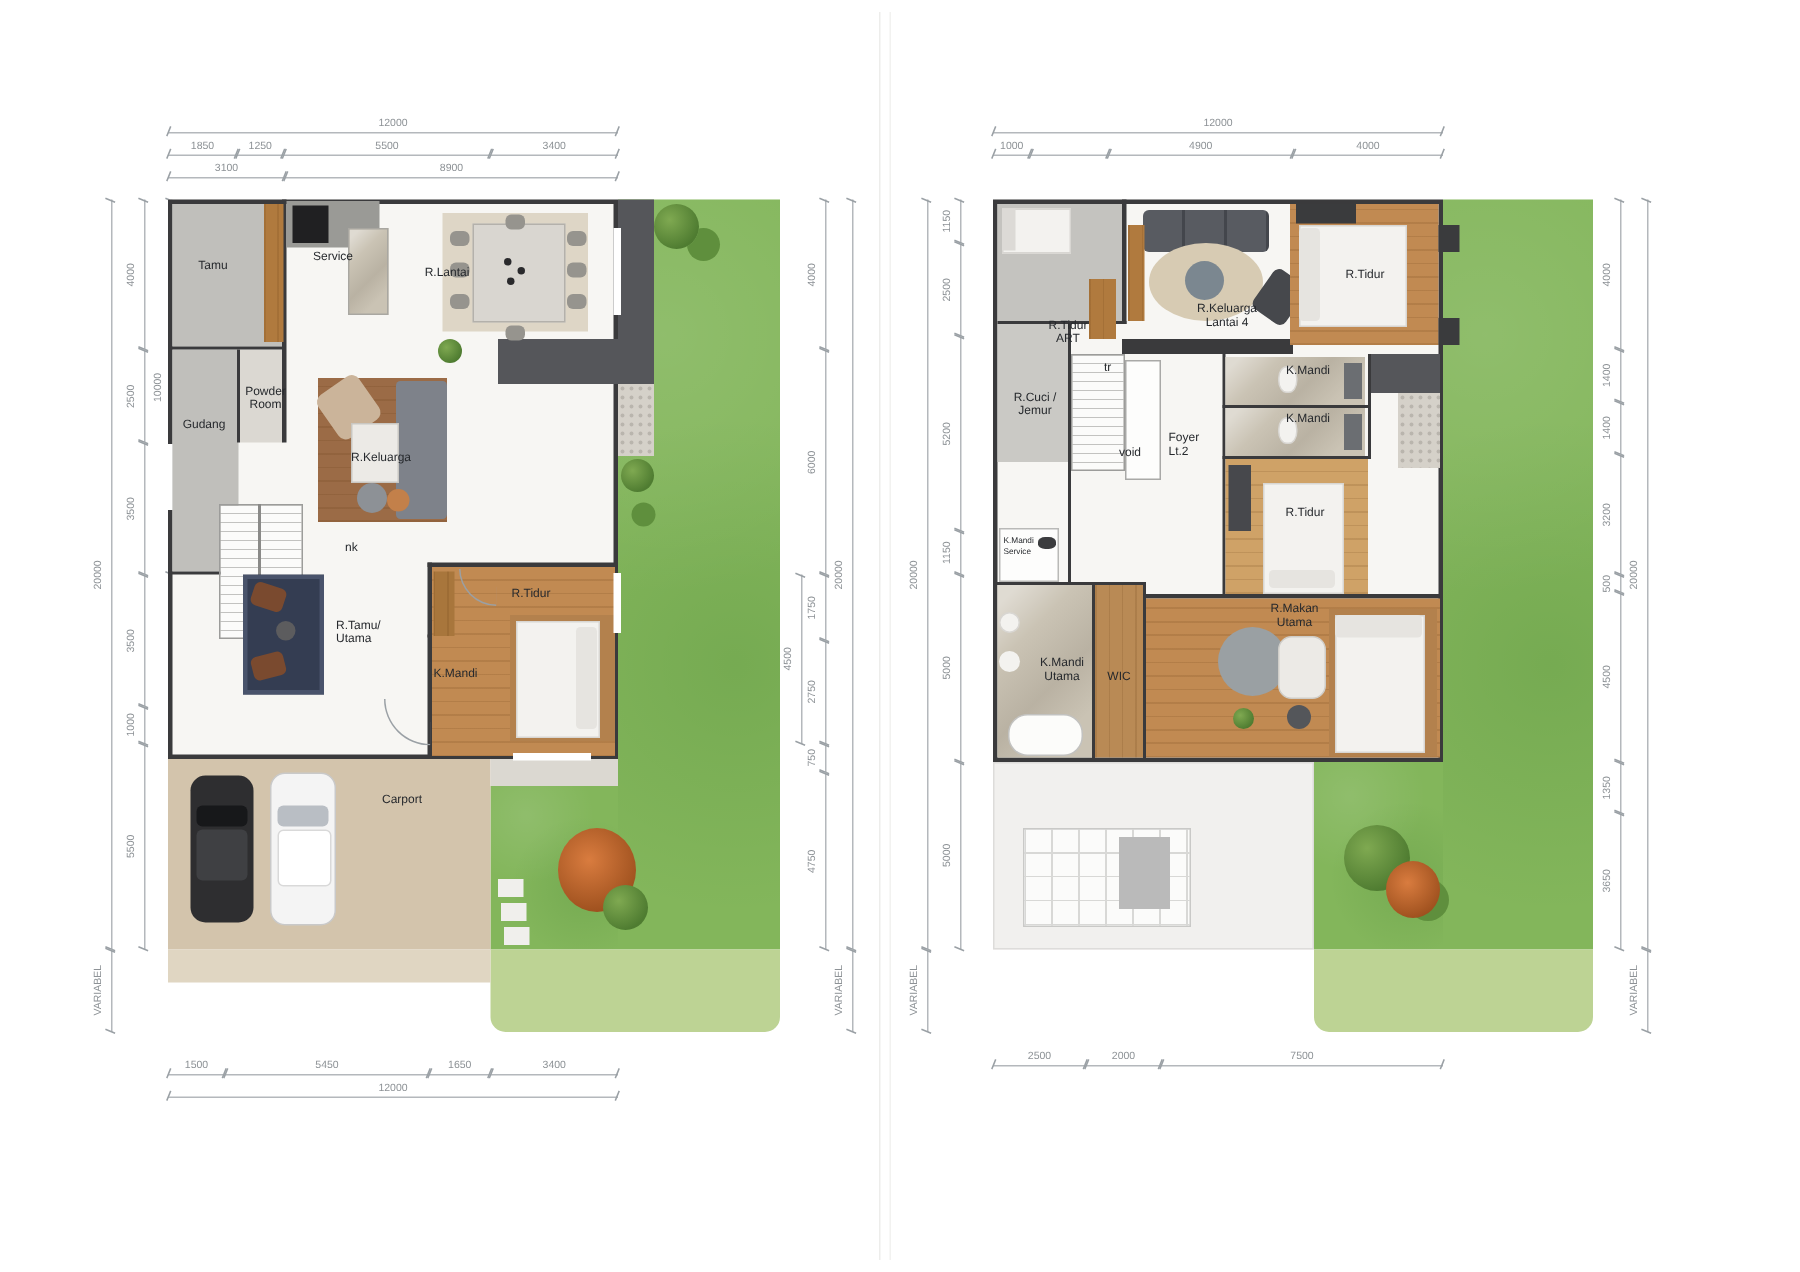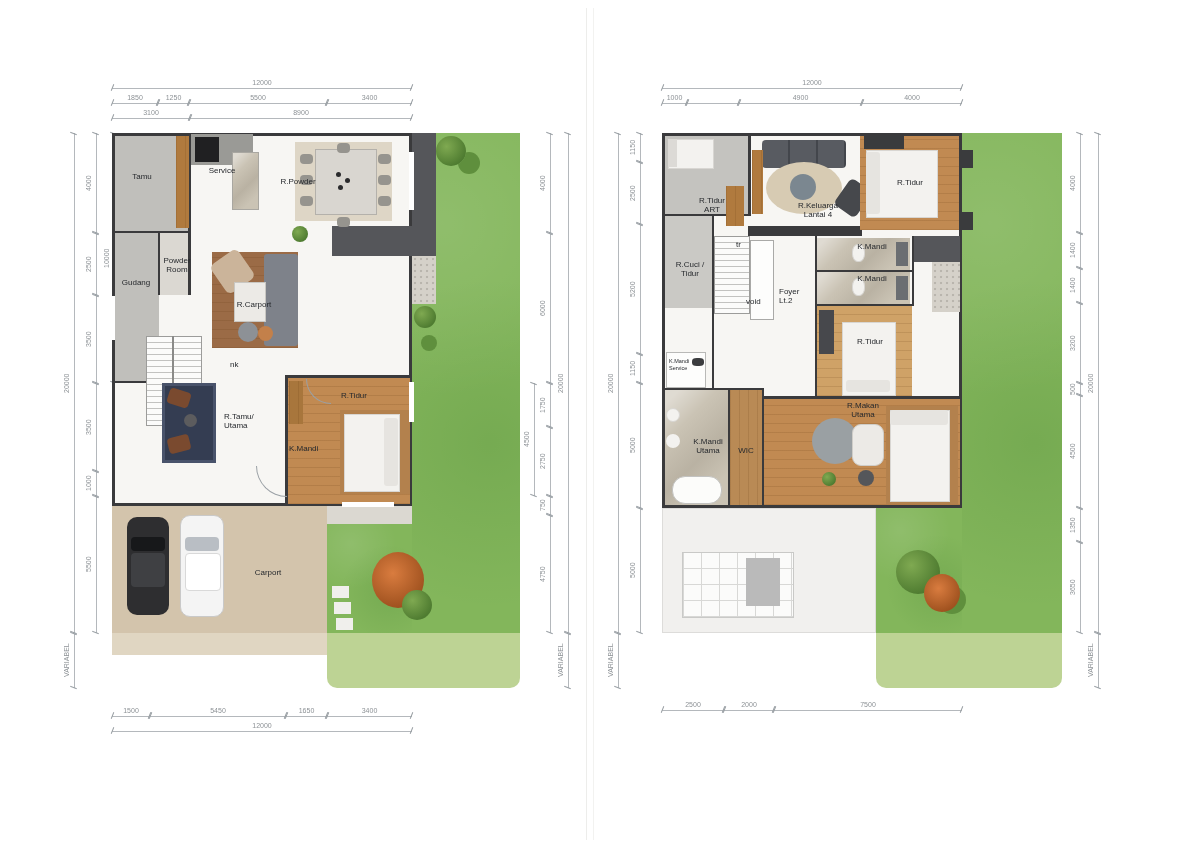--- a/index.html
+++ b/index.html
@@ -220,29 +220,29 @@
   <div class="a" style="left:185px;top:553px;width:34px;height:36px;background:#ffffff;border:1px solid #d9d9d9;border-radius:4px"></div>
 
   <div class="a" style="left:332px;top:586px;width:17px;height:12px;background:#f0efec;box-shadow:2px 16px #f0efec,4px 32px #f0efec"></div>
   <div class="a shruborange" style="left:372px;top:552px;width:52px;height:56px"></div>
   <div class="a shrub" style="left:402px;top:590px;width:30px;height:30px"></div>
   <div class="a shrub" style="left:436px;top:136px;width:30px;height:30px;box-shadow:18px 12px 0 -4px #5f8f3d"></div>
   <div class="a shrub" style="left:414px;top:306px;width:22px;height:22px;box-shadow:4px 26px 0 -3px #5f8f3d"></div>
 
   <div class="lbl" style="left:122px;top:172px;width:40px">Tamu</div>
   <div class="lbl" style="left:205px;top:166px;width:34px">Service</div>
-  <div class="lbl" style="left:276px;top:177px;width:44px">R.Powder</div>
+  <div class="lbl" style="left:276px;top:177px;width:44px">R.Lantai</div>
   <div class="lbl" style="left:114px;top:278px;width:44px">Gudang</div>
   <div class="lbl" style="left:160px;top:256px;width:34px">Powder Room</div>
-  <div class="lbl" style="left:226px;top:300px;width:56px">R.Carport</div>
+  <div class="lbl" style="left:226px;top:300px;width:56px">R.Keluarga</div>
   <div class="lbl lft" style="left:230px;top:360px;width:16px">nk</div>
   <div class="lbl lft" style="left:224px;top:412px;width:46px">R.Tamu/ Utama</div>
   <div class="lbl lft" style="left:289px;top:444px;width:40px">K.Mandi</div>
   <div class="lbl" style="left:334px;top:391px;width:40px">R.Tidur</div>
-  <div class="lbl" style="left:246px;top:568px;width:44px">Carport</div>
+  <div class="lbl" style="left:246px;top:528px;width:44px">Carport</div>
 
   <div class="dh" style="left:662px;top:78px;width:300px">
       <span>12000</span>
     </div>
   <div class="dh" style="left:662px;top:93px;width:25px">
       <span>1000</span>
     </div>
   <div class="dh" style="left:687px;top:93px;width:52px">
       <span></span>
     </div>
@@ -396,25 +396,25 @@
 
   <div class="a" style="left:914px;top:236px;width:46px;height:26px;background:#55565a"></div>
   <div class="a pebble" style="left:932px;top:262px;width:28px;height:50px"></div>
 
   <div class="a" style="left:959px;top:150px;width:14px;height:18px;background:#3a3b3d"></div>
   <div class="a" style="left:959px;top:212px;width:14px;height:18px;background:#3a3b3d"></div>
 
   <div class="a shrub" style="left:896px;top:550px;width:44px;height:44px;box-shadow:34px 28px 0 -8px #5f8f3d"></div>
   <div class="a shruborange" style="left:924px;top:574px;width:36px;height:38px"></div>
 
-  <div class="lbl" style="left:692px;top:196px;width:40px">R.Tidur ART</div>
+  <div class="lbl" style="left:692px;top:212px;width:40px">R.Tidur ART</div>
   <div class="lbl" style="left:786px;top:201px;width:64px">R.Keluarga Lantai 4</div>
   <div class="lbl" style="left:888px;top:178px;width:44px">R.Tidur</div>
   <div class="lbl lft" style="left:736px;top:240px;width:14px">tr</div>
-  <div class="lbl" style="left:670px;top:260px;width:40px">R.Cuci / Tidur</div>
+  <div class="lbl" style="left:670px;top:260px;width:40px">R.Cuci / Jemur</div>
   <div class="lbl lft" style="left:746px;top:297px;width:28px">void</div>
   <div class="lbl lft" style="left:779px;top:287px;width:30px">Foyer Lt.2</div>
   <div class="lbl" style="left:850px;top:242px;width:44px">K.Mandi</div>
   <div class="lbl" style="left:850px;top:274px;width:44px">K.Mandi</div>
   <div class="lbl xs" style="left:669px;top:358px;width:26px;text-align:left">K.Mandi Service</div>
   <div class="lbl" style="left:684px;top:437px;width:48px">K.Mandi Utama</div>
   <div class="lbl" style="left:734px;top:446px;width:24px">WIC</div>
   <div class="lbl" style="left:848px;top:337px;width:44px">R.Tidur</div>
   <div class="lbl" style="left:838px;top:401px;width:50px">R.Makan Utama</div>
 

